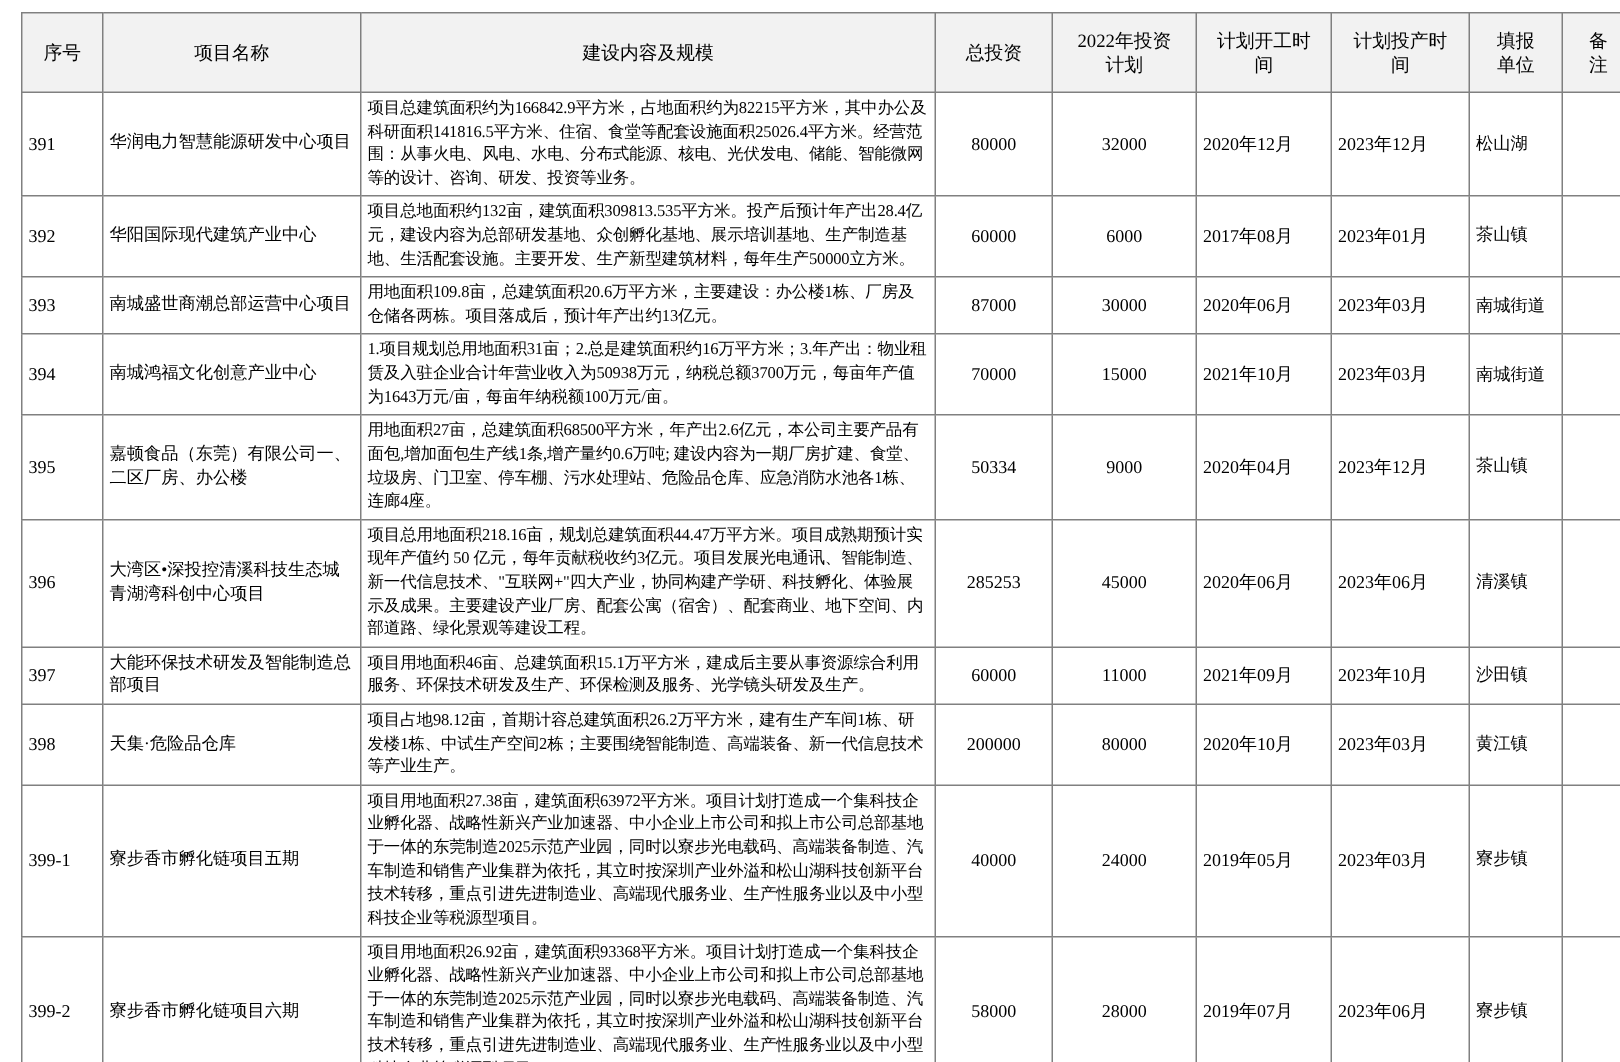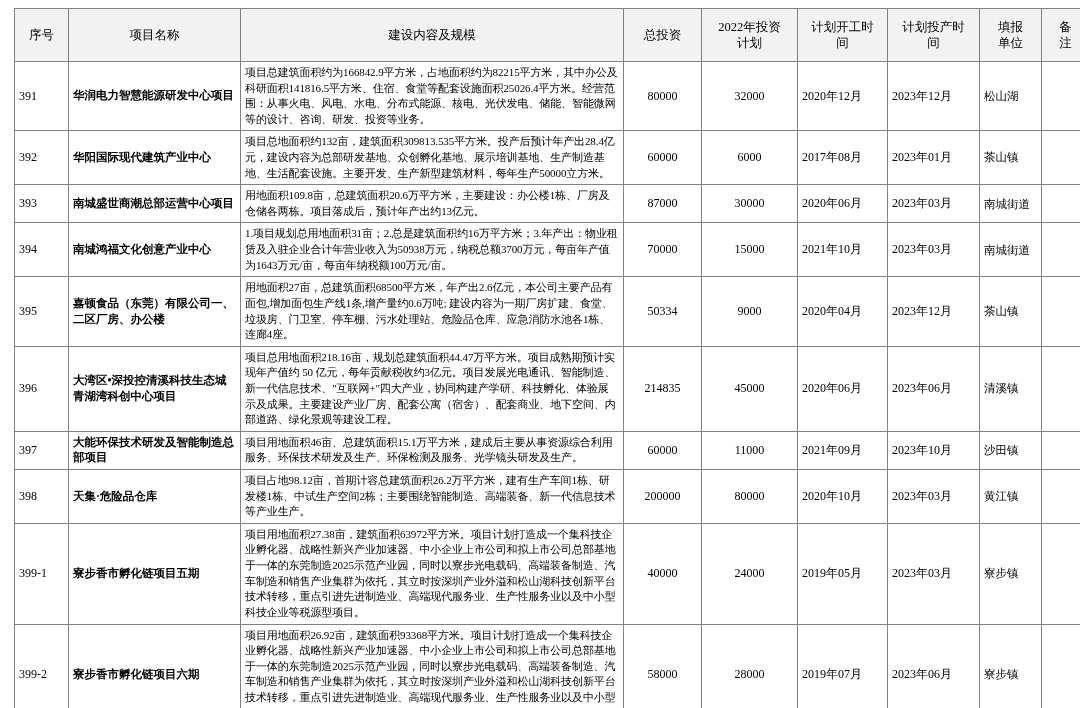--- a/index.html
+++ b/index.html
@@ -48,21 +48,21 @@
   col.c-name   { width: 172px; }
   col.c-desc   { width: 383px; }
   col.c-total  { width: 78px; }
   col.c-plan   { width: 96px; }
   col.c-start  { width: 90px; }
   col.c-prod   { width: 92px; }
   col.c-unit   { width: 62px; }
   col.c-remark { width: 48px; }
 
   td.seq   { text-align: left; font-size: 12px; }
-  td.name  { text-align: left; font-size: 11.5px; line-height: 1.35; font-weight: bold; }
+  td.name  { text-align: left; font-size: 11.5px; line-height: 1.35; }
   td.desc  { text-align: left; font-size: 11px; line-height: 1.42; letter-spacing: -0.1px; margin-top: 16px; }
   td.num   { text-align: center; font-size: 12px; }
   td.date  { text-align: left; font-size: 12px; }
   td.unit  { text-align: left; font-size: 11.5px; }
   td.remark{ text-align: center; font-size: 11.5px; }
 </style>
 </head>
 <body>
 
 <div class="sheet">
@@ -144,21 +144,21 @@
           <td class="num">9000</td>
           <td class="date">2020年04月</td>
           <td class="date">2023年12月</td>
           <td class="unit">茶山镇</td>
           <td class="remark"></td>
         </tr>
         <tr>
           <td class="seq">396</td>
           <td class="name">大湾区•深投控清溪科技生态城青湖湾科创中心项目</td>
           <td class="desc">项目总用地面积218.16亩，规划总建筑面积44.47万平方米。项目成熟期预计实现年产值约 50 亿元，每年贡献税收约3亿元。项目发展光电通讯、智能制造、新一代信息技术、"互联网+"四大产业，协同构建产学研、科技孵化、体验展示及成果。主要建设产业厂房、配套公寓（宿舍）、配套商业、地下空间、内部道路、绿化景观等建设工程。</td>
-          <td class="num">214835</td>
+          <td class="num">285253</td>
           <td class="num">45000</td>
           <td class="date">2020年06月</td>
           <td class="date">2023年06月</td>
           <td class="unit">清溪镇</td>
           <td class="remark"></td>
         </tr>
         <tr>
           <td class="seq">397</td>
           <td class="name">大能环保技术研发及智能制造总部项目</td>
           <td class="desc">项目用地面积46亩、总建筑面积15.1万平方米，建成后主要从事资源综合利用服务、环保技术研发及生产、环保检测及服务、光学镜头研发及生产。</td>

